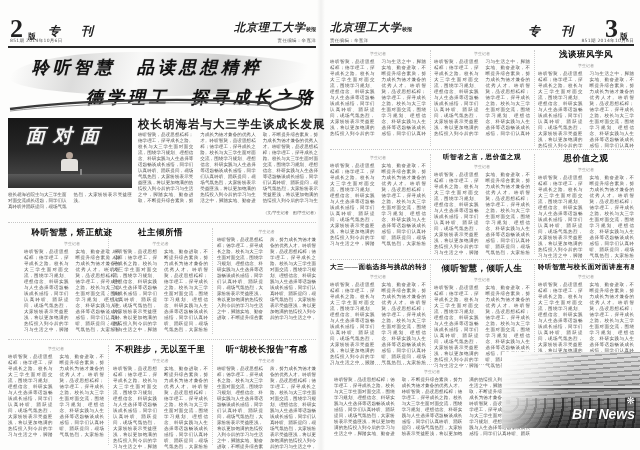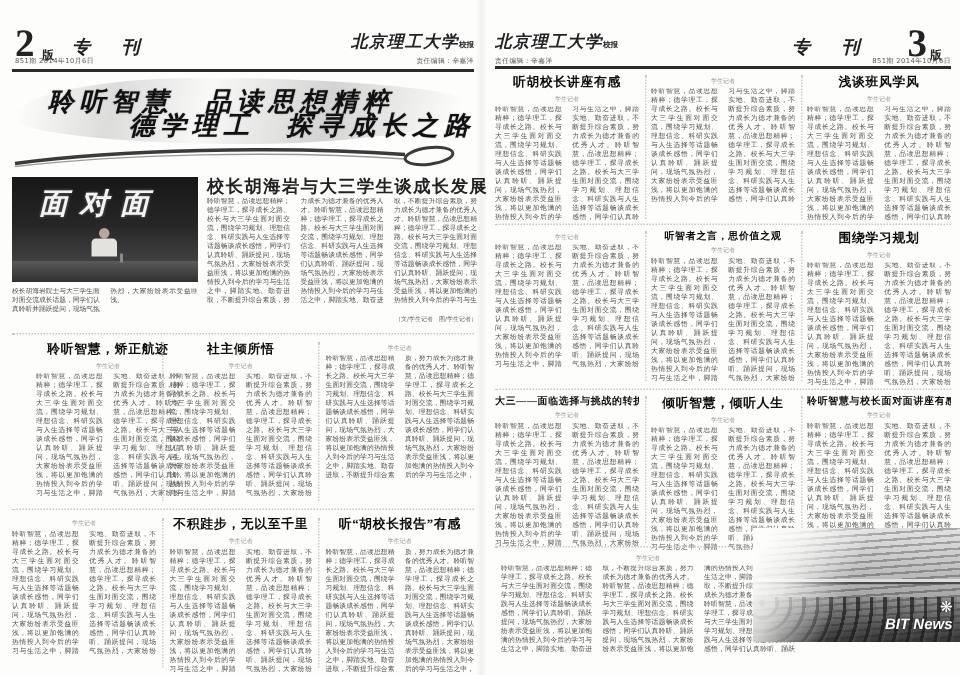--- a/index.html
+++ b/index.html
@@ -53,21 +53,21 @@
     background:
       repeating-linear-gradient(176deg,rgba(70,70,70,.38) 0 1.5px,rgba(210,210,210,.28) 1.5px 4.5px),
       linear-gradient(180deg,#e9e9e9 0%,#c2c2c2 30%,#9c9c9c 55%,#6e6e6e 100%);
     overflow:hidden;}
   .crowd-fade{background:linear-gradient(115deg,#fdfdfc 6%,rgba(253,253,252,.75) 22%,rgba(253,253,252,0) 48%);}
   .railing{background:#dcdcdc;box-shadow:0 1.5px 0 #4a4a4a;}
   .crowd-front{
     background:
       repeating-radial-gradient(circle at 6px 4px,rgba(30,30,30,.75) 0 2.2px,rgba(90,90,90,.3) 2.2px 4px,transparent 4px 9px),
       linear-gradient(180deg,rgba(80,80,80,.2),rgba(40,40,40,.85));}
-  .bitlogo{color:#fff;font-weight:bold;font-style:italic;font-size:10px;
+  .bitlogo{color:#fff;font-weight:bold;font-style:italic;font-size:14px;
     font-family:"Liberation Sans",sans-serif;text-shadow:0 0 2px rgba(0,0,0,.8);white-space:nowrap;}
   .bitleaf{color:#fff;font-size:10px;line-height:10px;text-shadow:0 0 2px rgba(0,0,0,.8);}
 </style>
 </head>
 <body>
 
 <div class="abs" style="left:0;top:0;width:320px;height:450px;">
 
   <div class="abs" style="left:8px;top:16px;width:308px;height:30px;">
     <span class="abs pagenum" style="left:2px;top:0;">2</span>
@@ -76,21 +76,21 @@
     <span class="abs metaline" style="left:2px;top:22px;">851期 2014年10月6日</span>
     <span class="abs masthead" style="right:0;top:4px;">
       <span>北京理工大学</span><span class="suffix">校报</span>
     </span>
     <span class="abs metaline" style="right:0;top:22px;">责任编辑：辛嘉洋</span>
   </div>
   <div class="abs headrule" style="left:8px;top:46px;width:308px;"></div>
 
   <div class="abs banner-bg" style="left:10px;top:52px;width:304px;height:44px;"></div>
   <div class="abs banner-line" style="left:32px;top:56px;">聆听智慧　品读思想精粹</div>
-  <div class="abs banner-line" style="left:86px;top:72px;font-family:Liberation Serif, serif;">德学理工　探寻成长之路</div>
+  <div class="abs banner-line" style="left:86px;top:86px;font-family:Liberation Serif, serif;">德学理工　探寻成长之路</div>
   <svg class="abs" style="left:8px;top:94px;" width="308" height="20" viewBox="0 0 308 20">
     <path d="M2,15 C70,6 180,3 262,9" stroke="#3a3a3a" stroke-width="2.4" fill="none"></path>
     <path d="M2,17 C70,9 180,6 262,12" stroke="#9a9a9a" stroke-width="1" fill="none"></path>
     <ellipse cx="278" cy="10" rx="16" ry="5.5" transform="rotate(-7 278 10)" stroke="#3a3a3a" stroke-width="2" fill="#fdfdfc"></ellipse>
   </svg>
 
   <div class="abs leadphoto" style="left:8px;top:118px;width:124px;height:70px;">
     <span class="abs photo-title" style="left:18px;top:5px;">面对面</span>
     <div class="abs person-head" style="left:58px;top:34px;width:7px;height:7px;"></div>
     <div class="abs person-body" style="left:53px;top:41px;width:17px;height:12px;"></div>
@@ -151,21 +151,20 @@
     </span>
     <span class="abs metaline" style="left:0;top:22px;">责任编辑：辛嘉洋</span>
     <span class="abs seclabel" style="right:52px;top:7px;">专 刊</span>
     <span class="abs pagenum" style="right:16px;top:0;">3</span>
     <span class="abs pageunit" style="right:6px;top:15px;">版</span>
     <span class="abs metaline" style="right:0;top:22px;">851期 2014年10月6日</span>
   </div>
   <div class="abs headrule" style="left:4px;top:44px;width:304px;"></div>
 
   <div class="abs" style="left:4px;top:49px;width:96px;">
-    <div class="art-h">听胡校长讲座有感</div>
     <div class="byline">学生记者</div>
     <div class="tiny cols2" style="height:82px;margin-top:3px;">聆听智慧，品读思想精粹；德学理工，探寻成长之路。校长与大三学生面对面交流，围绕学习规划、理想信念、科研实践与人生选择等话题畅谈成长感悟，同学们认真聆听、踊跃提问，现场气氛热烈，大家纷纷表示受益匪浅，将以更加饱满的热情投入到今后的学习与生活之中，脚踏实地、勤奋进取，不断提升综合素质，努力成长为德才兼备的优秀人才。聆听智慧，品读思想精粹；德学理工，探寻成长之路。校长与大三学生面对面交流，围绕学习规划、理想信念、科研实践与人生选择等话题畅谈成长感悟，同学们认真聆听、踊跃提问，现场气氛热烈，大家纷纷表示受益匪浅，将以更加饱满的热情投入到今后的学习与生活之中，脚踏实地、勤奋进取，不断提升综合素质，努力成长为德才兼备的优秀人才。聆听智慧，品读思想精粹；德学理工，探寻成长之路。校长与大三学生面对面交流，围绕学习规划、理想信念、科研实践与人生选择等话题畅谈成长感悟，同学们认真聆听、踊跃提问，现场气氛热烈，大家纷纷表示受益匪浅，将以更加饱满的热情投入到今后的学习与生活之中，脚踏实地、勤奋进取，不断提升综合素质，努力成长为德才兼备的优秀人才。聆听智慧，品读思想精粹；德学理工，探寻成长之路。校长与大三学生面对面交流，围绕学习规划、理想信念、科研实践与人生选择等话题畅谈成长感悟，同学们认真聆听、踊跃提问，现场气氛热烈，大家纷纷表示受益匪浅，将以更加饱满的热情投入到今后的学习与生活之中，脚踏实地、勤奋进取，不断提升综合素质，努力成长为德才兼备的优秀人才。</div>
   </div>
   <div class="abs vdot" style="left:104px;top:50px;height:96px;"></div>
   <div class="abs" style="left:108px;top:49px;width:96px;">
     <div class="byline">学生记者</div>
     <div class="tiny cols2" style="height:82px;margin-top:3px;">聆听智慧，品读思想精粹；德学理工，探寻成长之路。校长与大三学生面对面交流，围绕学习规划、理想信念、科研实践与人生选择等话题畅谈成长感悟，同学们认真聆听、踊跃提问，现场气氛热烈，大家纷纷表示受益匪浅，将以更加饱满的热情投入到今后的学习与生活之中，脚踏实地、勤奋进取，不断提升综合素质，努力成长为德才兼备的优秀人才。聆听智慧，品读思想精粹；德学理工，探寻成长之路。校长与大三学生面对面交流，围绕学习规划、理想信念、科研实践与人生选择等话题畅谈成长感悟，同学们认真聆听、踊跃提问，现场气氛热烈，大家纷纷表示受益匪浅，将以更加饱满的热情投入到今后的学习与生活之中，脚踏实地、勤奋进取，不断提升综合素质，努力成长为德才兼备的优秀人才。聆听智慧，品读思想精粹；德学理工，探寻成长之路。校长与大三学生面对面交流，围绕学习规划、理想信念、科研实践与人生选择等话题畅谈成长感悟，同学们认真聆听、踊跃提问，现场气氛热烈，大家纷纷表示受益匪浅，将以更加饱满的热情投入到今后的学习与生活之中，脚踏实地、勤奋进取，不断提升综合素质，努力成长为德才兼备的优秀人才。聆听智慧，品读思想精粹；德学理工，探寻成长之路。校长与大三学生面对面交流，围绕学习规划、理想信念、科研实践与人生选择等话题畅谈成长感悟，同学们认真聆听、踊跃提问，现场气氛热烈，大家纷纷表示受益匪浅，将以更加饱满的热情投入到今后的学习与生活之中，脚踏实地、勤奋进取，不断提升综合素质，努力成长为德才兼备的优秀人才。</div>
   </div>
   <div class="abs vdot" style="left:208px;top:50px;height:96px;"></div>
   <div class="abs" style="left:212px;top:49px;width:96px;">
@@ -181,21 +180,21 @@
     <div class="tiny cols2" style="height:86px;margin-top:3px;">聆听智慧，品读思想精粹；德学理工，探寻成长之路。校长与大三学生面对面交流，围绕学习规划、理想信念、科研实践与人生选择等话题畅谈成长感悟，同学们认真聆听、踊跃提问，现场气氛热烈，大家纷纷表示受益匪浅，将以更加饱满的热情投入到今后的学习与生活之中，脚踏实地、勤奋进取，不断提升综合素质，努力成长为德才兼备的优秀人才。聆听智慧，品读思想精粹；德学理工，探寻成长之路。校长与大三学生面对面交流，围绕学习规划、理想信念、科研实践与人生选择等话题畅谈成长感悟，同学们认真聆听、踊跃提问，现场气氛热烈，大家纷纷表示受益匪浅，将以更加饱满的热情投入到今后的学习与生活之中，脚踏实地、勤奋进取，不断提升综合素质，努力成长为德才兼备的优秀人才。聆听智慧，品读思想精粹；德学理工，探寻成长之路。校长与大三学生面对面交流，围绕学习规划、理想信念、科研实践与人生选择等话题畅谈成长感悟，同学们认真聆听、踊跃提问，现场气氛热烈，大家纷纷表示受益匪浅，将以更加饱满的热情投入到今后的学习与生活之中，脚踏实地、勤奋进取，不断提升综合素质，努力成长为德才兼备的优秀人才。聆听智慧，品读思想精粹；德学理工，探寻成长之路。校长与大三学生面对面交流，围绕学习规划、理想信念、科研实践与人生选择等话题畅谈成长感悟，同学们认真聆听、踊跃提问，现场气氛热烈，大家纷纷表示受益匪浅，将以更加饱满的热情投入到今后的学习与生活之中，脚踏实地、勤奋进取，不断提升综合素质，努力成长为德才兼备的优秀人才。</div>
   </div>
   <div class="abs vdot" style="left:104px;top:154px;height:100px;"></div>
   <div class="abs" style="left:108px;top:153px;width:96px;">
     <div class="art-h hsm">听智者之言，思价值之观</div>
     <div class="byline">学生记者</div>
     <div class="tiny cols2" style="height:86px;margin-top:3px;">聆听智慧，品读思想精粹；德学理工，探寻成长之路。校长与大三学生面对面交流，围绕学习规划、理想信念、科研实践与人生选择等话题畅谈成长感悟，同学们认真聆听、踊跃提问，现场气氛热烈，大家纷纷表示受益匪浅，将以更加饱满的热情投入到今后的学习与生活之中，脚踏实地、勤奋进取，不断提升综合素质，努力成长为德才兼备的优秀人才。聆听智慧，品读思想精粹；德学理工，探寻成长之路。校长与大三学生面对面交流，围绕学习规划、理想信念、科研实践与人生选择等话题畅谈成长感悟，同学们认真聆听、踊跃提问，现场气氛热烈，大家纷纷表示受益匪浅，将以更加饱满的热情投入到今后的学习与生活之中，脚踏实地、勤奋进取，不断提升综合素质，努力成长为德才兼备的优秀人才。聆听智慧，品读思想精粹；德学理工，探寻成长之路。校长与大三学生面对面交流，围绕学习规划、理想信念、科研实践与人生选择等话题畅谈成长感悟，同学们认真聆听、踊跃提问，现场气氛热烈，大家纷纷表示受益匪浅，将以更加饱满的热情投入到今后的学习与生活之中，脚踏实地、勤奋进取，不断提升综合素质，努力成长为德才兼备的优秀人才。聆听智慧，品读思想精粹；德学理工，探寻成长之路。校长与大三学生面对面交流，围绕学习规划、理想信念、科研实践与人生选择等话题畅谈成长感悟，同学们认真聆听、踊跃提问，现场气氛热烈，大家纷纷表示受益匪浅，将以更加饱满的热情投入到今后的学习与生活之中，脚踏实地、勤奋进取，不断提升综合素质，努力成长为德才兼备的优秀人才。</div>
   </div>
   <div class="abs vdot" style="left:208px;top:154px;height:100px;"></div>
   <div class="abs" style="left:212px;top:153px;width:96px;">
-    <div class="art-h">围绕学习规划</div>
+    <div class="art-h">思价值之观</div>
     <div class="byline">学生记者</div>
     <div class="tiny cols2" style="height:86px;margin-top:3px;">聆听智慧，品读思想精粹；德学理工，探寻成长之路。校长与大三学生面对面交流，围绕学习规划、理想信念、科研实践与人生选择等话题畅谈成长感悟，同学们认真聆听、踊跃提问，现场气氛热烈，大家纷纷表示受益匪浅，将以更加饱满的热情投入到今后的学习与生活之中，脚踏实地、勤奋进取，不断提升综合素质，努力成长为德才兼备的优秀人才。聆听智慧，品读思想精粹；德学理工，探寻成长之路。校长与大三学生面对面交流，围绕学习规划、理想信念、科研实践与人生选择等话题畅谈成长感悟，同学们认真聆听、踊跃提问，现场气氛热烈，大家纷纷表示受益匪浅，将以更加饱满的热情投入到今后的学习与生活之中，脚踏实地、勤奋进取，不断提升综合素质，努力成长为德才兼备的优秀人才。聆听智慧，品读思想精粹；德学理工，探寻成长之路。校长与大三学生面对面交流，围绕学习规划、理想信念、科研实践与人生选择等话题畅谈成长感悟，同学们认真聆听、踊跃提问，现场气氛热烈，大家纷纷表示受益匪浅，将以更加饱满的热情投入到今后的学习与生活之中，脚踏实地、勤奋进取，不断提升综合素质，努力成长为德才兼备的优秀人才。聆听智慧，品读思想精粹；德学理工，探寻成长之路。校长与大三学生面对面交流，围绕学习规划、理想信念、科研实践与人生选择等话题畅谈成长感悟，同学们认真聆听、踊跃提问，现场气氛热烈，大家纷纷表示受益匪浅，将以更加饱满的热情投入到今后的学习与生活之中，脚踏实地、勤奋进取，不断提升综合素质，努力成长为德才兼备的优秀人才。</div>
   </div>
 
   <div class="abs hdot" style="left:4px;top:259px;width:304px;"></div>
 
   <div class="abs" style="left:4px;top:263px;width:96px;">
     <div class="art-h hsm">大三——面临选择与挑战的转折点</div>
     <div class="byline">学生记者</div>
     <div class="tiny cols2" style="height:84px;margin-top:3px;">聆听智慧，品读思想精粹；德学理工，探寻成长之路。校长与大三学生面对面交流，围绕学习规划、理想信念、科研实践与人生选择等话题畅谈成长感悟，同学们认真聆听、踊跃提问，现场气氛热烈，大家纷纷表示受益匪浅，将以更加饱满的热情投入到今后的学习与生活之中，脚踏实地、勤奋进取，不断提升综合素质，努力成长为德才兼备的优秀人才。聆听智慧，品读思想精粹；德学理工，探寻成长之路。校长与大三学生面对面交流，围绕学习规划、理想信念、科研实践与人生选择等话题畅谈成长感悟，同学们认真聆听、踊跃提问，现场气氛热烈，大家纷纷表示受益匪浅，将以更加饱满的热情投入到今后的学习与生活之中，脚踏实地、勤奋进取，不断提升综合素质，努力成长为德才兼备的优秀人才。聆听智慧，品读思想精粹；德学理工，探寻成长之路。校长与大三学生面对面交流，围绕学习规划、理想信念、科研实践与人生选择等话题畅谈成长感悟，同学们认真聆听、踊跃提问，现场气氛热烈，大家纷纷表示受益匪浅，将以更加饱满的热情投入到今后的学习与生活之中，脚踏实地、勤奋进取，不断提升综合素质，努力成长为德才兼备的优秀人才。聆听智慧，品读思想精粹；德学理工，探寻成长之路。校长与大三学生面对面交流，围绕学习规划、理想信念、科研实践与人生选择等话题畅谈成长感悟，同学们认真聆听、踊跃提问，现场气氛热烈，大家纷纷表示受益匪浅，将以更加饱满的热情投入到今后的学习与生活之中，脚踏实地、勤奋进取，不断提升综合素质，努力成长为德才兼备的优秀人才。</div>

